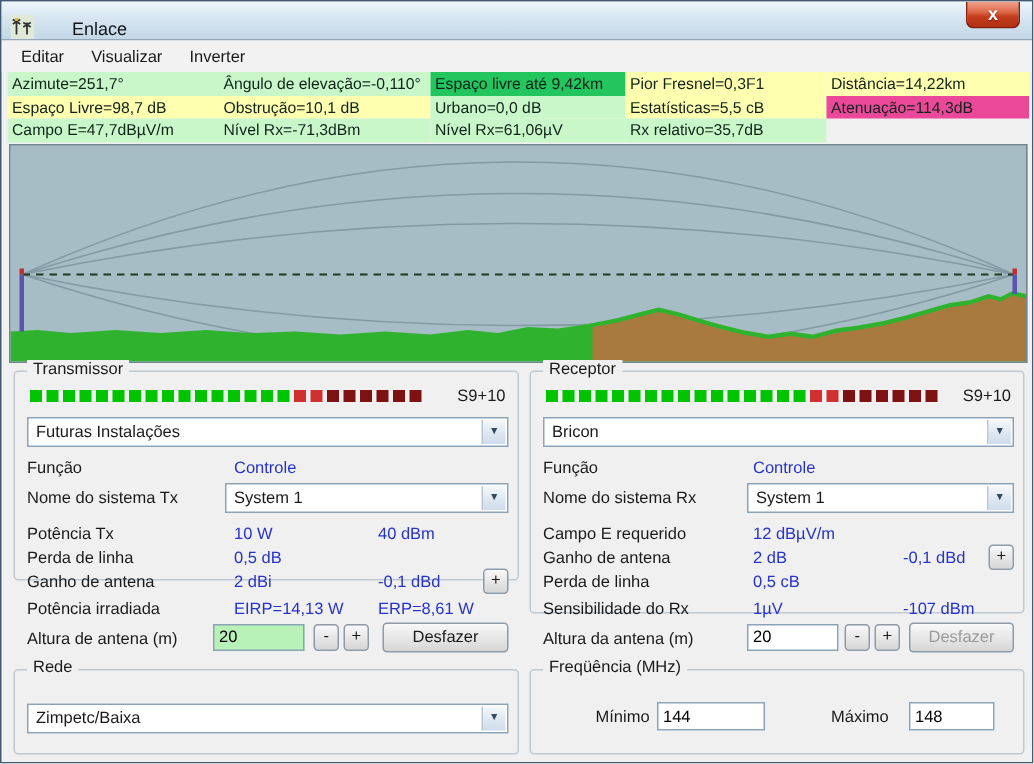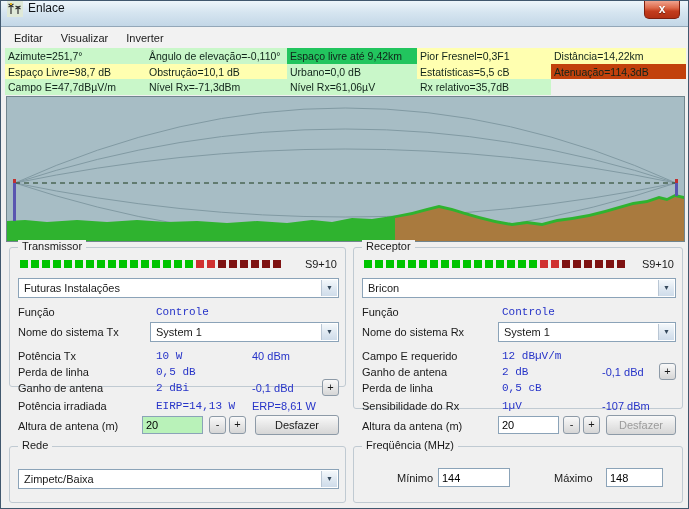--- a/index.html
+++ b/index.html
@@ -6,21 +6,21 @@
   html,body { margin:0; padding:0; background:#ffffff; }
   .window {
     position:relative; width:689px; height:509px;
     font-family:"Liberation Sans", sans-serif; font-size:11px; color:#1a1a1a;
     background:#f0f0f0; border:1px solid #41586e; overflow:hidden;
   }
   
   .titlebar {
     position:absolute; top:0; left:0; right:0; height:26px;
     background:linear-gradient(180deg,#eef6fb,#d6e5f0 45%,#c3d7e7);
-    border-bottom:1px solid #93a7b8; display:flex; align-items:flex-start; padding:0 6px;
+    border-bottom:1px solid #93a7b8; display:flex; align-items:flex-end; padding:0 6px;gap:20px;
   }
   .titlebar .title { margin-left:5px; font-size:12px; color:#101418; }
   .app-icon { width:16px; height:16px; display:inline-block; }
   .close-btn {
     position:absolute; top:0; right:8px; width:36px; height:18px;
     border:1px solid #7e1f0e; border-top:none; border-radius:0 0 5px 5px;
     background:linear-gradient(180deg,#f0a38e,#dd6a4b 40%,#c33c1d 60%,#b23014);
     color:#fff; text-align:center; line-height:16px; font-size:12px; font-weight:bold;
     text-shadow:0 1px 1px rgba(0,0,0,.45); cursor:default;
   }
@@ -44,21 +44,21 @@
   .rede { left:8px;   top:445px; width:337px; height:57px; }
   .freq { left:352px; top:445px; width:330px; height:57px; }
   
   .sigrow { position:absolute; top:10px; left:10px; right:8px; height:12px; display:flex; align-items:center; }
   .sigbar { flex:1; display:flex; gap:3px; height:8px; overflow:hidden; margin-right:10px; }
   .sigbar i { display:block; width:8px; height:8px; flex:0 0 8px; }
   .siglabel { width:38px; text-align:right; white-space:nowrap; }
   
   .row { position:absolute; left:0; right:0; height:15px; }
   .lbl { position:absolute; left:8px; white-space:nowrap; }
-  .v1  { position:absolute; white-space:nowrap;font-family:Liberation Mono, monospace; }
+  .v1  { position:absolute; white-space:nowrap; }
   .v2  { position:absolute; white-space:nowrap; }
   .tx .v1 { left:146px; } .tx .v2 { left:242px; }
   .rx .v1 { left:148px; } .rx .v2 { left:248px; }
   
   .combo { position:absolute; height:20px; background:#fff; border:1px solid #8ba3b8; cursor:default; }
   .combo .val { position:absolute; left:5px; top:3px; right:20px; white-space:nowrap; overflow:hidden; }
   .combo .arrow {
     position:absolute; top:1px; right:1px; bottom:1px; width:16px;
     background:linear-gradient(#f4f8fb,#dce6f0 60%,#cfdcea); border-left:1px solid #b9c6d4;
     text-align:center; font-size:7px; line-height:16px; color:#35495c;
@@ -101,21 +101,21 @@
   <div class="info-grid">
       <div class="info-cell" style="background: rgb(201, 247, 201);">Azimute=251,7°</div>
       <div class="info-cell" style="background: rgb(201, 247, 201);">Ângulo de elevação=-0,110°</div>
       <div class="info-cell" style="background: #22c55e;">Espaço livre até 9,42km</div>
       <div class="info-cell" style="background: rgb(255, 255, 176);">Pior Fresnel=0,3F1</div>
       <div class="info-cell" style="background: rgb(255, 255, 176);">Distância=14,22km</div>
       <div class="info-cell" style="background: rgb(255, 255, 176);">Espaço Livre=98,7 dB</div>
       <div class="info-cell" style="background: rgb(255, 255, 176);">Obstrução=10,1 dB</div>
       <div class="info-cell" style="background: rgb(201, 247, 201);">Urbano=0,0 dB</div>
       <div class="info-cell" style="background: rgb(255, 255, 176);">Estatísticas=5,5 cB</div>
-      <div class="info-cell" style="background: #c2410c;">Atenuação=114,3dB</div>
+      <div class="info-cell" style="background: #ec4899;">Atenuação=114,3dB</div>
       <div class="info-cell" style="background: rgb(201, 247, 201);">Campo E=47,7dBµV/m</div>
       <div class="info-cell" style="background: rgb(201, 247, 201);">Nível Rx=-71,3dBm</div>
       <div class="info-cell" style="background: rgb(201, 247, 201);">Nível Rx=61,06µV</div>
       <div class="info-cell" style="background: rgb(201, 247, 201);">Rx relativo=35,7dB</div>
     </div>
 
   <div class="chart">
     <svg width="677" height="144" viewBox="0 0 677 144">
       <rect x="0" y="0" width="677" height="144" fill="#a7bdc5"></rect>
       <path fill="none" stroke-width="1" d="M8,86 Q338,-64 669,86" stroke="#819aa3"></path>

